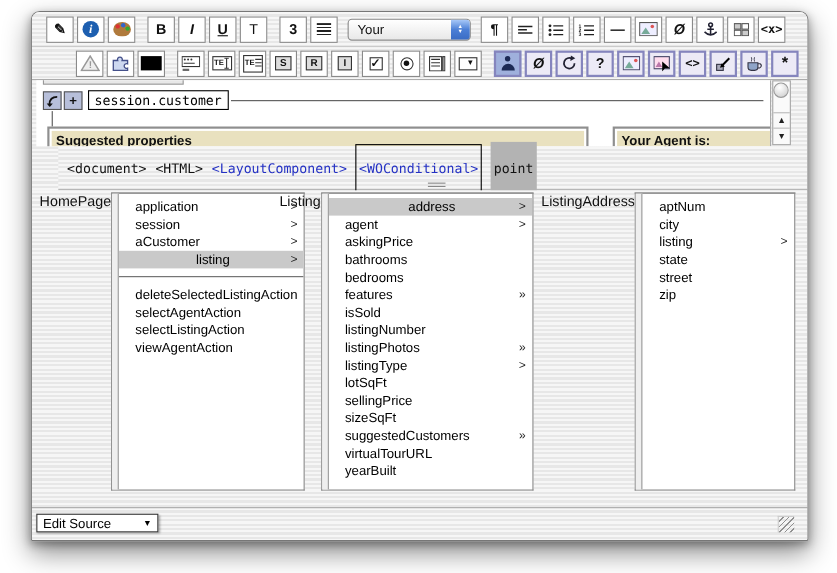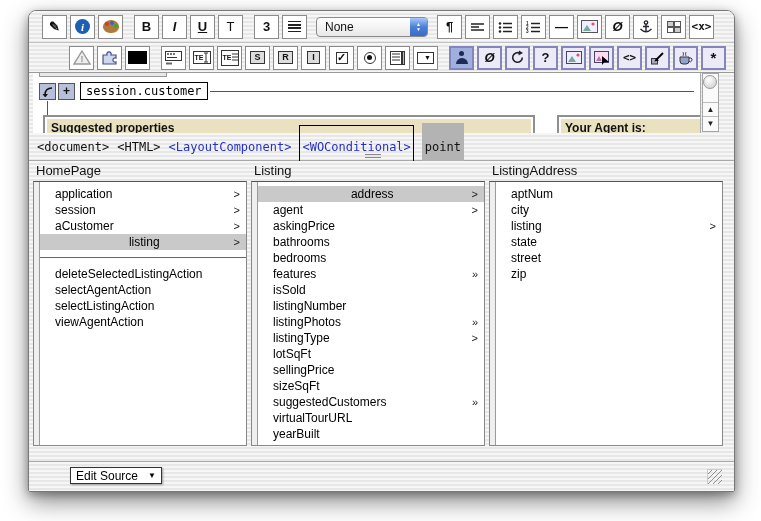--- a/index.html
+++ b/index.html
@@ -75,48 +75,48 @@
   .panel { position:absolute; top:42px; border:2px solid #8f8f8f; background:#fff; padding:2px; }
   .panel .inner { background:#e9e1bf; font-size:12px; font-weight:bold; color:#111; padding:2px 4px 14px; white-space:nowrap; }
   .vscroll { position:absolute; right:15px; top:0; bottom:1px; width:17px; background:#fafafa; border:1px solid #a5a5a5; }
   .thumb { position:absolute; left:0px; top:1px; width:14px; height:14px; border-radius:50%; border:1px solid #999;
     background:radial-gradient(circle at 40% 30%,#fff,#c9c9c9); }
   .sbtn { position:absolute; left:0; width:15px; height:14px; display:flex; align-items:center; justify-content:center;
     font-size:8px; color:#222; border-top:1px solid #bbb; }
   .sbtn.up { bottom:15px; } .sbtn.dn { bottom:1px; }
 
   
-  .crumbbar { position:relative; height:28px; border-bottom:1px solid #a8a8a8; display:flex; align-items:center; gap:8px;
-    padding-left:8px; font:12px "DejaVu Sans Mono", monospace; flex:none; }
+  .crumbbar { position:relative; height:40px; border-bottom:1px solid #a8a8a8; display:flex; align-items:center; gap:8px;
+    padding-left:8px; font:12px "DejaVu Sans Mono", monospace; flex:none;margin-left:24px; }
   .crumb { color:#111; }
   .crumb.link { color:#2431c4; }
   .crumb.link-selected { color:#2431c4; border:1px solid #000; padding:14px 2px; }
   .crumb.token { background:#b3b3b3; padding:17px 3px; }
   .gripline { position:absolute; left:336px; bottom:2px; width:16px; height:4px;
     border-top:1px solid #888; border-bottom:1px solid #888; }
 
   
   .browser { position:relative; flex:1; }
-  .colwrap { position:absolute; top:2px; bottom:15px; display:flex; flex-direction:column; }
+  .colwrap { position:absolute; top:2px; bottom:15px; display:flex; flex-direction:row; }
   .c0 { left:4px; width:214px; } .c1 { left:222px; width:234px; } .c2 { left:460px; width:234px; }
   .colhead { height:18px; font-size:13px; color:#111; padding-left:3px; flex:none; }
   .listbox { flex:1; background:#fff; border:1px solid #888; border-top-color:#555; display:flex; }
   .gutter { width:6px; background:#efefef; border-right:1px solid #9a9a9a; flex:none; }
   .items { flex:1; padding-top:4px; overflow:hidden; }
   .row { height:16px; display:flex; align-items:center; font-size:12px; color:#000; padding:0 6px 0 15px; }
   .row .lbl { flex:1; white-space:nowrap; }
   .row .arr { font-size:11px; color:#222; }
   .row.selected { background:#c9c9c9;text-align:center; }
   .divider { height:16px; position:relative; }
   .divider:before { content:""; position:absolute; left:0; right:0; top:7px; border-top:1px solid #666; }
 
   
   .bottombar { position:relative; height:30px; border-top:1px solid #aaa; flex:none; }
-  .popupbtn { position:absolute; left:4px; top:5px; width:92px; height:17px; background:#fff; border:1px solid #333;
-    box-shadow:1px 1px 2px rgba(0,0,0,.35); display:flex; align-items:center; font-size:12px; padding:0 5px;margin-left:37px; }
+  .popupbtn { position:absolute; left:4px; top:5px; width:111px; height:17px; background:#fff; border:1px solid #333;
+    box-shadow:1px 1px 2px rgba(0,0,0,.35); display:flex; align-items:center; font-size:12px; padding:0 5px; }
   .popupbtn .pv { flex:1; }
   .popupbtn .pa { font-size:8px; }
   .resize { position:absolute; right:12px; bottom:7px; width:15px; height:15px;
     background:repeating-linear-gradient(135deg,transparent 0 2.5px,#909090 2.5px 3.5px); border-left:1px solid #ccc; border-top:1px solid #ccc; }
 
   svg { display:block; }
 </style>
 </head>
 <body>
 
@@ -151,21 +151,21 @@
         <span>T</span>
       </div>
     <span class="sp"></span>
     <div class="tb">
         <span>3</span>
       </div>
     <div class="tb">
         <span class="lines"></span>
       </div>
     <div class="aquapop">
-      <span class="val">None</span>
+      <span class="val">Your</span>
       <span class="cap">
           <span>▲</span>
           <span>▼</span>
         </span>
     </div>
     <div class="tb">
         <span>¶</span>
       </div>
     <div class="tb">
       <svg width="15" height="12">

